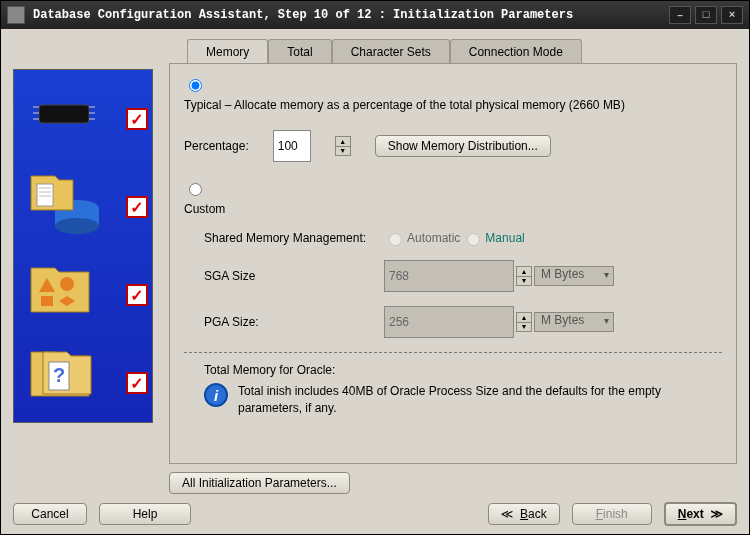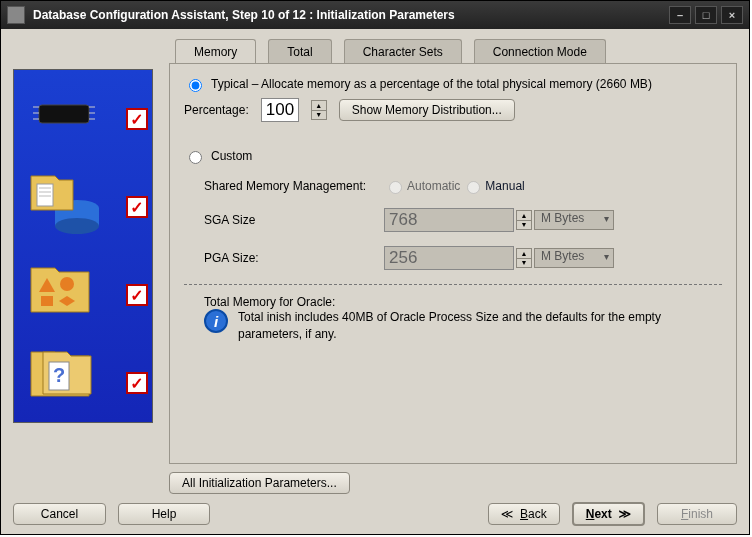--- a/index.html
+++ b/index.html
@@ -22,20 +22,21 @@
     flex-direction: column;
   }
   .titlebar {
     background: linear-gradient(to bottom, #3a3a3a, #222);
     color: #fff;
     height: 28px;
     display: flex;
     align-items: center;
     padding: 0 6px;
     font-weight: bold;
+    font-family: Liberation Mono, monospace;
   }
   .titlebar .app-icon {
     width: 18px; height: 18px;
     background: #888;
     border:1px solid #555;
     margin-right: 8px;
   }
   .titlebar .spacer { flex:1; }
   .winbtn {
     width:22px; height:18px;
@@ -72,41 +73,41 @@
   }
   .checkmark {
     position:absolute; right:-2px; top:28px; width:22px; height:22px;
     background:#fff; border:2px solid #b00;
     display:flex;align-items:center;justify-content:center;
   }
   .checkmark::after {
     content:"✓"; color:#d00; font-weight:bold; font-size:16px;
   }
   .content { flex:1; display:flex; flex-direction:column; }
-  .tabrow { display:flex; gap:12px; margin-left:6px; }
+  .tabrow { display:flex; gap:0; margin-left:18px; }
   .tab {
     border:1px solid #9a968c; border-bottom:none;
     padding:4px 18px; background:#c3bfb5;
     border-radius:3px 3px 0 0; cursor:pointer;
     height:24px; display:flex;align-items:center;
   }
   .tab.active { background:#d9d5cc; font-weight:normal; }
   .panel {
     border:1px solid #9a968c;
     flex:1;
     padding:12px 14px 8px 14px;
     background:#d9d5cc;
   }
-  .radio-row { display:flex; align-items:center; gap:6px; margin-bottom:6px; }
+  .radio-row { display:flex; align-items:flex-start; gap:6px; margin-bottom:6px;flex-direction:column; }
   input[type=radio] { cursor:pointer; }
   .indent { margin-left:20px; }
-  .inline { display:flex; align-items:center; gap:12px; margin:6px 0; }
+  .inline { display:flex; align-items:center; gap:24px; margin:18px 0; }
   .txtfield {
-    background:#fff; border:1px solid #888; height:24px;
-    padding:1px 4px; font-size:17px;
+    background:#fff; border:1px solid #888; height:32px;
+    padding:1px 4px; font-size:12px;
   }
   .txtfield[disabled] {
     background:#c3bfb5; color:#666;
   }
   .btn {
     background: linear-gradient(to bottom,#f3f0e8,#d6d2c8);
     border:1px solid #8c887e; border-radius:4px;
     padding:3px 12px; cursor:pointer;
     font-size:12px; color:#000;
   }
@@ -232,33 +233,33 @@
           <div class="indent inline">
             <span>Percentage:</span>
             <input class="txtfield" style="width: 38px;" value="100">
             <div class="stepper">
               <div class="up">▲</div>
               <div class="down">▼</div>
             </div>
             <button class="btn">Show Memory Distribution...</button>
           </div>
 
-          <div class="radio-row" style="margin-top:26px">
+          <div class="radio-row" style="margin-top:18px">
             <input type="radio" name="memopt" style="">
             <span>Custom</span>
           </div>
 
           <div class="indent">
             <div class="formrow">
               <span class="lbl">Shared Memory Management:</span>
               <span class="group">
                 <input type="radio" disabled="" style="">
                 <span style="color:#666">Automatic</span>
                 <input type="radio" disabled="" style="">
-                <span style="color:#0f172a">Manual</span>
+                <span style="color:#0f766e">Manual</span>
               </span>
             </div>
             <div class="formrow">
               <span class="lbl">SGA Size</span>
               <span class="group">
                 <input class="txtfield" disabled="" style="width: 130px;" value="768">
                 <div class="stepper">
                     <div class="up">▲</div>
                     <div class="down">▼</div>
                   </div>
@@ -273,36 +274,36 @@
                     <div class="up">▲</div>
                     <div class="down">▼</div>
                   </div>
                 <div class="select">M Bytes</div>
               </span>
             </div>
           </div>
 
           <div class="sep"></div>
           <div class="indent">
-            <div style="">Total Memory for Oracle:</div>
+            <div style="margin-bottom:6px">Total Memory for Oracle:</div>
             <div class="info-block">
               <div class="info-icon">i</div>
               <div style="line-height:1.4">Total inish includes 40MB of Oracle Process Size and the defaults for the empty parameters, if any.</div>
             </div>
           </div>
         </div>
 
         <div style="padding:8px 0 0 0">
           <button class="btn">All Initialization Parameters...</button>
         </div>
       </div>
     </div>
 
     <div class="footer">
-      <button class="btn" style="width:93px">Cancel</button>
+      <button class="btn" style="width:74px">Cancel</button>
       <button class="btn" style="width:92px">Help</button>
       <div class="gap"></div>
       <button class="btn">≪&nbsp;&nbsp;<span class="underline">B</span><span title="Back">ack</span></button>
+      <button class="btn disabled" style="width:80px"><span class="underline">F</span>inish</button>
       <button class="btn" style="font-weight:bold;border-width:2px"><span class="underline">N</span>ext&nbsp;&nbsp;≫</button>
-      <button class="btn disabled" style="width:80px"><span class="underline">F</span>inish</button>
     </div>
   </div>
 </div>
 
 </body></html>

